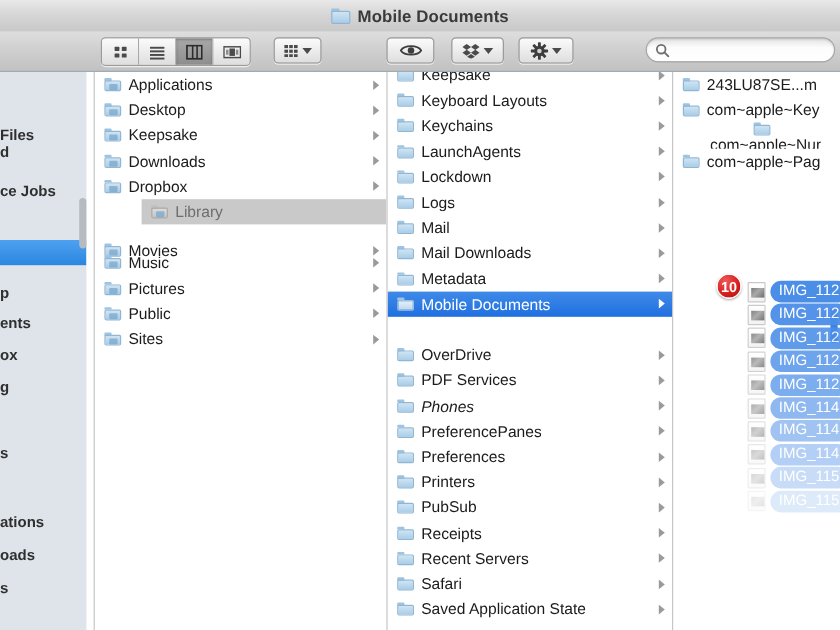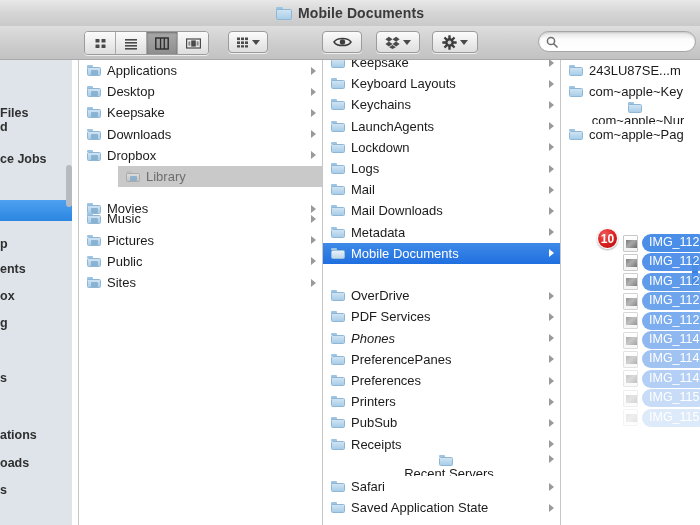--- a/index.html
+++ b/index.html
@@ -718,21 +718,21 @@
           <span class="chev"></span>
         </div>
         <div class="row" style="top: 373.6px; width: 238px;">
           <span class="folder small">
             <span class="tab"></span>
             <span class="body"></span>
           </span>
           <span class="name">Receipts</span>
           <span class="chev"></span>
         </div>
-        <div class="row" style="top: 394.8px; width: 238px; flex-direction: column;">
+        <div class="row" style="top: 394.8px; width: 238px;">
           <span class="folder small">
             <span class="tab"></span>
             <span class="body"></span>
           </span>
           <span class="name">Recent Servers</span>
           <span class="chev"></span>
         </div>
         <div class="row" style="top: 416px; width: 238px;">
           <span class="folder small">
             <span class="tab"></span>

